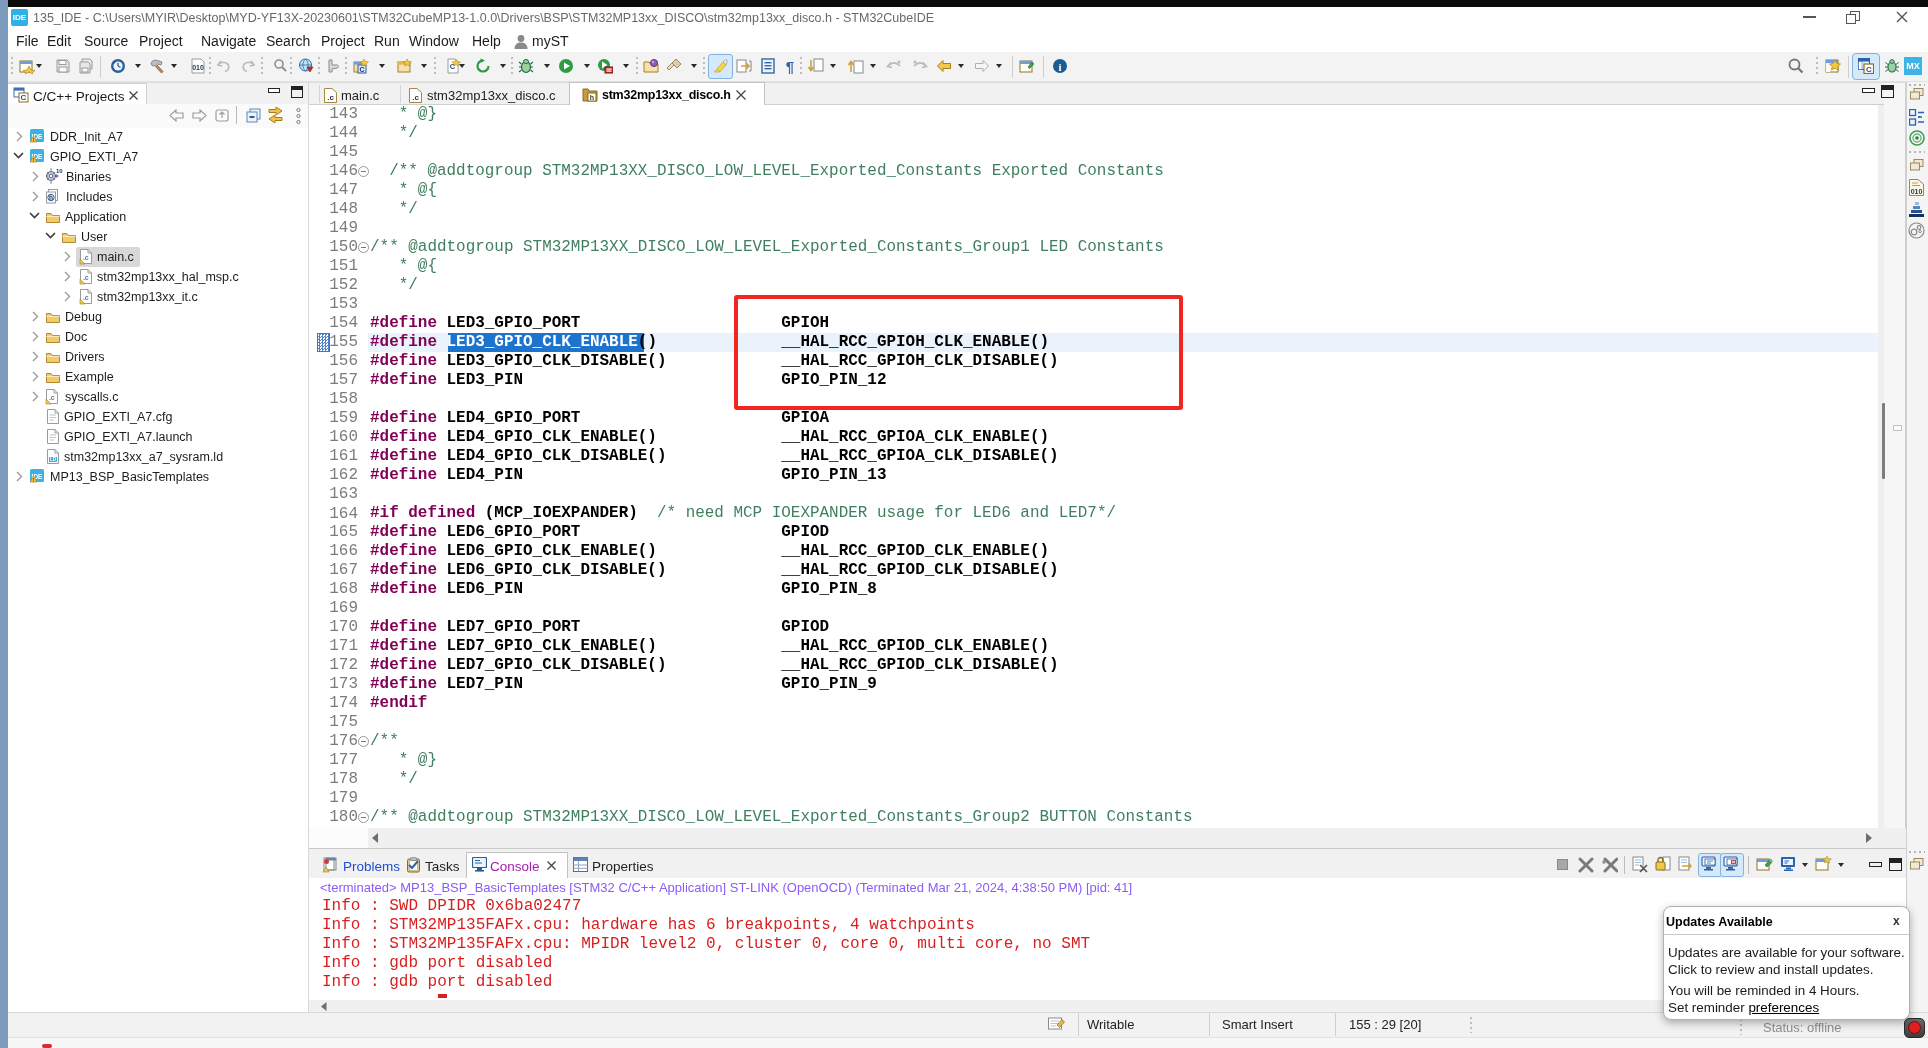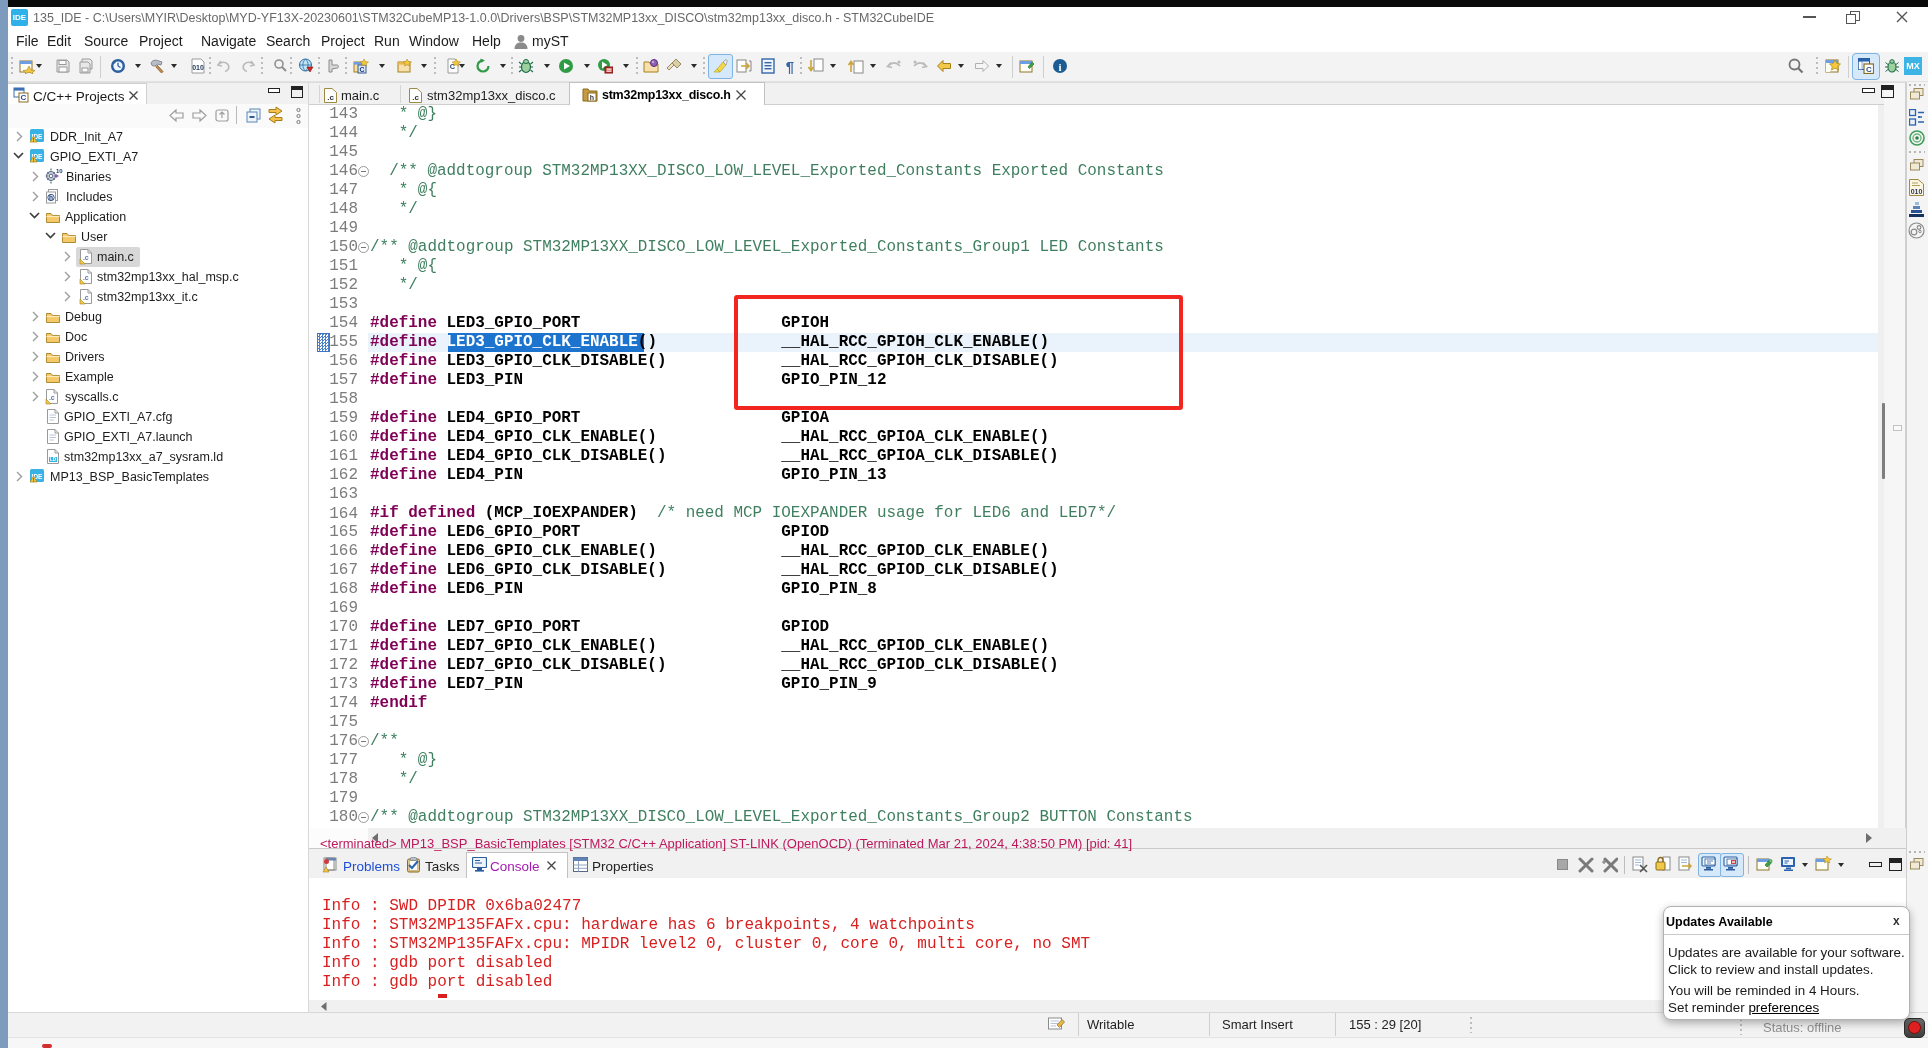--- a/index.html
+++ b/index.html
@@ -714,21 +714,21 @@
     <svg class="abs" style="left:1815px;top:855px;" width="18" height="17">
       <rect x="1" y="4" width="12" height="11" fill="#fffef7" stroke="#8f7426"></rect>
       <rect x="1" y="4" width="12" height="3" fill="#6d9ee3"></rect>
       <path d="M12 1 L13.5 3.5 L16.5 4 L14 5.8 L14.8 8 L12 6.8 L9.5 8 L10.3 5.8 L8 4 L10.8 3.5 Z" fill="#f5c73d" stroke="#a5821b" stroke-width="0.5"></path>
     </svg>
     <div class="dd" style="left:1838px;top:863px;"></div>
     <div class="abs" style="left:1869px;top:862px;width:13px;height:5px;border:1.6px solid #222;background:#f1f1f1;"></div>
     <div class="abs" style="left:1889px;top:858px;width:13px;height:13px;border:1.6px solid #222;"></div>
     <div class="abs" style="left:1889px;top:858px;width:13px;height:4.5px;background:#222;"></div>
 
-    <div class="abs" style="left:320px;top:836px;font:13px/15px 'Liberation Sans',sans-serif;color:#be185d;">&lt;terminated&gt; MP13_BSP_BasicTemplates [STM32 C/C++ Application] ST-LINK (OpenOCD) (Terminated Mar 21, 2024, 4:38:50 PM) [pid: 41]</div>
+    <div class="abs" style="left:320px;top:880px;font:13px/15px 'Liberation Sans',sans-serif;color:#8b5cf6;">&lt;terminated&gt; MP13_BSP_BasicTemplates [STM32 C/C++ Application] ST-LINK (OpenOCD) (Terminated Mar 21, 2024, 4:38:50 PM) [pid: 41]</div>
 
     <div class="conline" style="left:322px;top:897px;">Info : SWD DPIDR 0x6ba02477</div>
     <div class="conline" style="left:322px;top:916px;">Info : STM32MP135FAFx.cpu: hardware has 6 breakpoints, 4 watchpoints</div>
     <div class="conline" style="left:322px;top:935px;">Info : STM32MP135FAFx.cpu: MPIDR level2 0, cluster 0, core 0, multi core, no SMT</div>
     <div class="conline" style="left:322px;top:954px;">Info : gdb port disabled</div>
     <div class="conline" style="left:322px;top:973px;">Info : gdb port disabled</div>
     <div class="abs" style="left:438px;top:994px;width:9px;height:4px;background:#d92020;"></div>
 
     <div class="abs" style="left:309px;top:1000px;width:1597px;height:12px;background:#f0f0f0;"></div>
     <svg class="abs" style="left:320px;top:1002px;" width="9" height="9">

